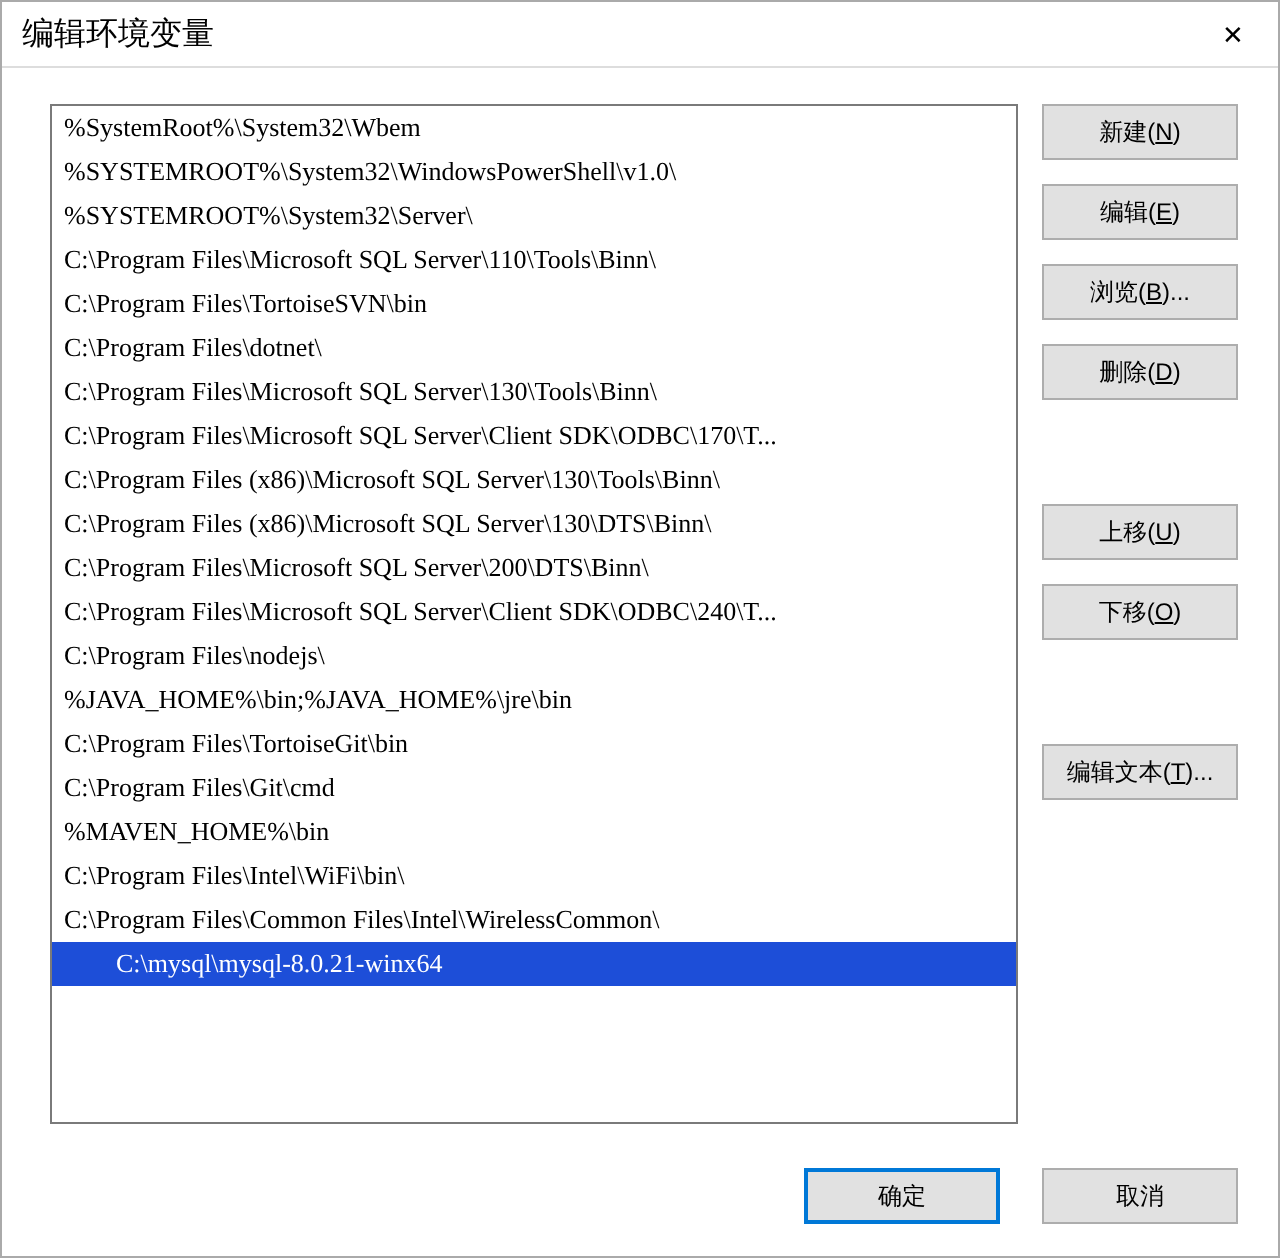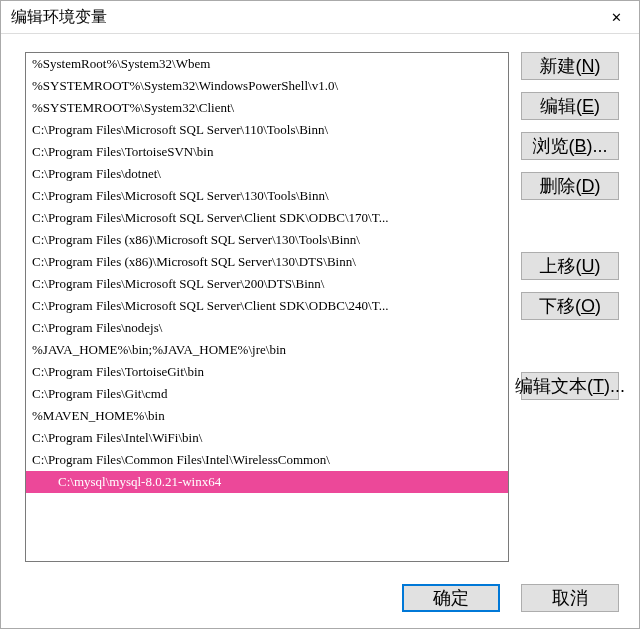--- a/index.html
+++ b/index.html
@@ -88,34 +88,34 @@
   }
   .item {
     padding: 0 6px;
     white-space: nowrap;
     overflow: hidden;
     text-overflow: ellipsis;
     height: 22px;
     color: #000000;
   }
   .item.selected {
-    background: #ec4899;
+    background: #1d4ed8;
     color: #ffffff;
     padding-left: 32px;
   }
   .sidebtns {
     width: 98px;
     display: flex;
     flex-direction: column;
   }
   .btn {
     height: 28px;
     border: 1px solid #adadad;
     background: #e1e1e1;
-    font-size: 18px;
+    font-size: 12px;
     font-family: inherit;
     display: flex;
     align-items: center;
     justify-content: center;
     cursor: default;
     white-space: nowrap;
     box-sizing: border-box;
   }
   .btn u { text-decoration: underline; }
   .gap-small { height: 12px; }
@@ -147,21 +147,21 @@
     </div>
   </div>
 
   <div class="body">
     <div class="main">
 
       <div class="listwrap">
         <div class="list" id="path-list">
             <div class="item">%SystemRoot%\System32\Wbem</div>
             <div class="item">%SYSTEMROOT%\System32\WindowsPowerShell\v1.0\</div>
-            <div class="item">%SYSTEMROOT%\System32\Client\</div>
+            <div class="item">%SYSTEMROOT%\System32\Server\</div>
             <div class="item">C:\Program Files\Microsoft SQL Server\110\Tools\Binn\</div>
             <div class="item">C:\Program Files\TortoiseSVN\bin</div>
             <div class="item">C:\Program Files\dotnet\</div>
             <div class="item">C:\Program Files\Microsoft SQL Server\130\Tools\Binn\</div>
             <div class="item">C:\Program Files\Microsoft SQL Server\Client SDK\ODBC\170\T...</div>
             <div class="item">C:\Program Files (x86)\Microsoft SQL Server\130\Tools\Binn\</div>
             <div class="item">C:\Program Files (x86)\Microsoft SQL Server\130\DTS\Binn\</div>
             <div class="item">C:\Program Files\Microsoft SQL Server\200\DTS\Binn\</div>
             <div class="item">C:\Program Files\Microsoft SQL Server\Client SDK\ODBC\240\T...</div>
             <div class="item">C:\Program Files\nodejs\</div>

